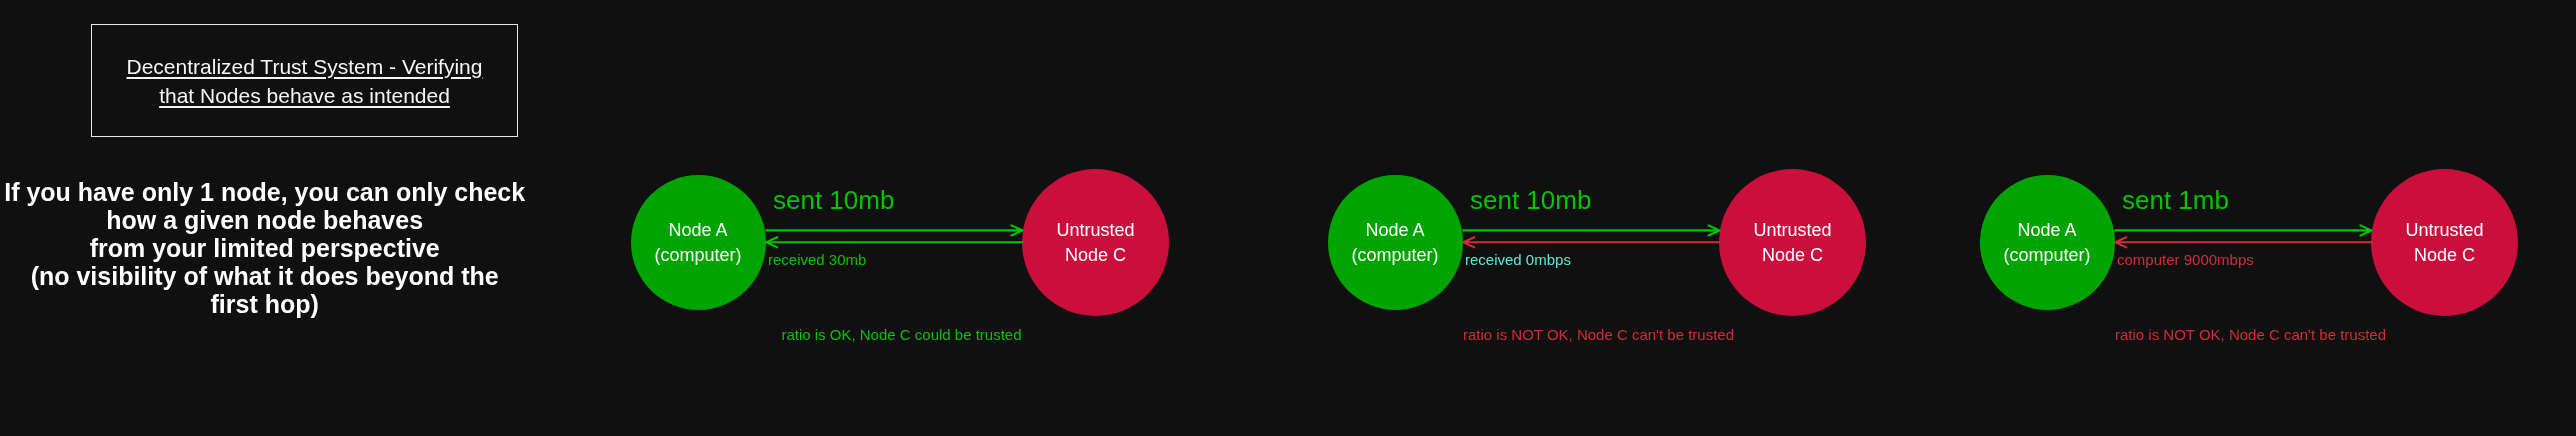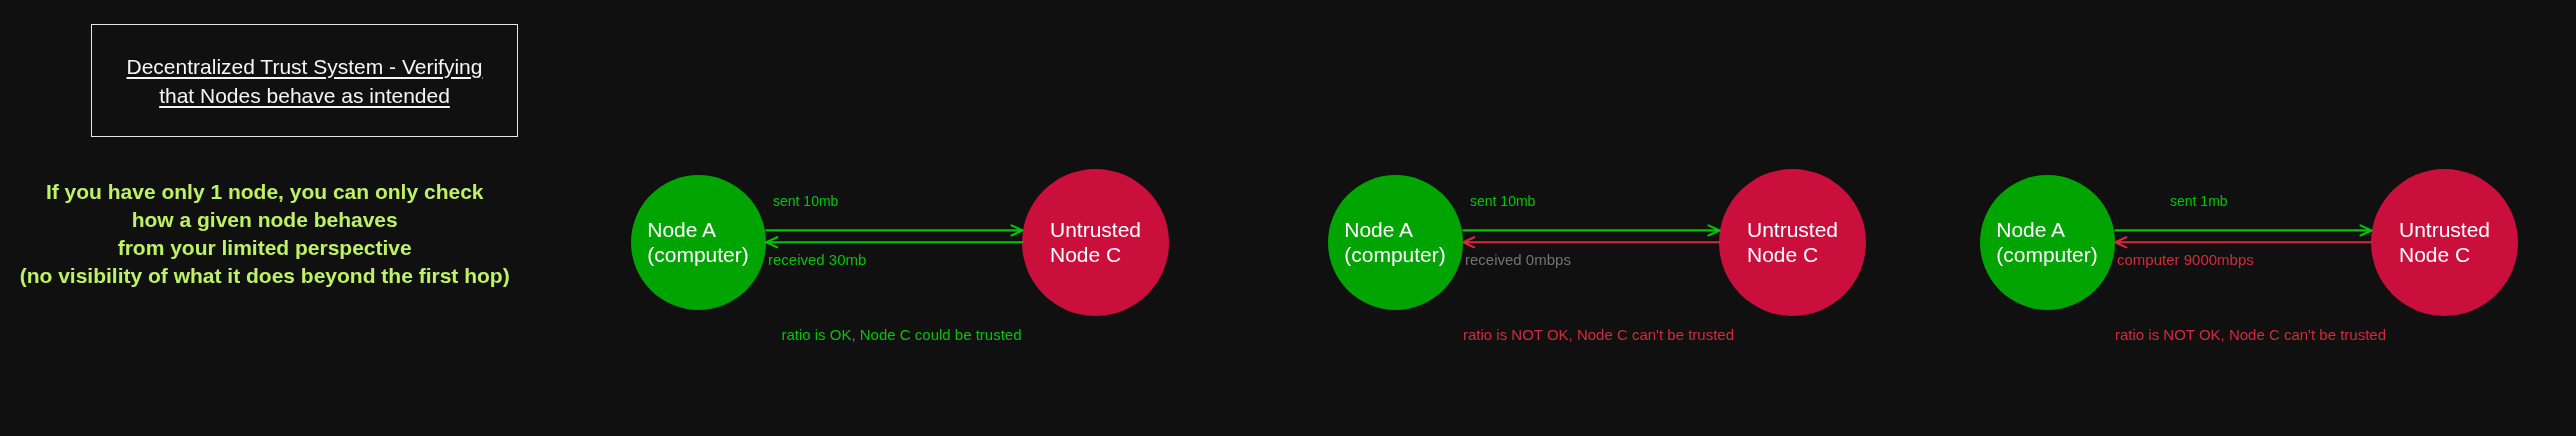--- a/index.html
+++ b/index.html
@@ -21,43 +21,43 @@
   }
   .title-text {
     color:#f5f5f5; font-size:21px; line-height:29px;
     text-align:center; text-decoration:underline;
     text-underline-offset:3.4px;
     white-space:pre-line;
   }
 
   .intro {
     position:absolute; left:4.2px; top:178px; width:521px;
-    color:#bef264; font-size:21px; font-weight:bold;
+    color:#ffffff; font-size:25px; font-weight:bold;
     line-height:28px; text-align:center;
     white-space:pre-line;
   }
 
   .diagram { position:absolute; top:165px; width:559px; height:267px; }
   .d1 { left:622px; }
   .d2 { left:1319px; }
   .d3 { left:1971px; }
 
   .node {
     position:absolute; border-radius:50%;
     display:flex; align-items:center; justify-content:center;
-    color:#ffffff;
-    font-size:21px; line-height:24.5px;
+    text-align:center; color:#ffffff;
+    font-size:18px; line-height:24.5px;
     white-space:pre-line;
   }
   .node-a { left:8.5px;  top:10.2px; width:135px; height:135px; background:#00a400; }
   .node-c { left:400px; top:4.2px;  width:147px; height:147px; background:#cb0f3d; }
 
   .sent-label {
-    position:absolute; left:151px; top:28px;
-    font-size:14px; color:#00c400; white-space:nowrap;
+    position:absolute; left:151px; top:20px;
+    font-size:26px; color:#00c400; white-space:nowrap;
   }
   .received-label {
     position:absolute; left:146px; top:86px;
     font-size:15px; color:#d22b3a; white-space:nowrap;
   }
   .arrows { position:absolute; left:135px; top:51px; width:279px; height:39px; }
   .arrow  { fill:none; stroke-width:2.5; stroke-linecap:round; stroke-linejoin:round; }
 
   .caption {
     position:absolute; left:0; top:161px; width:559px;
@@ -94,30 +94,30 @@
 <div class="diagram d2">
   <div class="node node-a" style="background-color: rgb(0, 164, 0);">Node A
 (computer)</div>
   <div class="node node-c" style="background-color: rgb(203, 15, 61);">Untrusted
 Node C</div>
   <div class="sent-label" style="color: rgb(0, 196, 0);">sent 10mb</div>
   <svg class="arrows" viewBox="0 0 330 46">
     <path class="arrow" d="M 11 17 L 314 17 M 301 11 L 314 17 L 301 23" style="stroke: rgb(0, 196, 0);"></path>
     <path class="arrow" d="M 314 31 L 11 31 M 24 25 L 11 31 L 24 37" style="stroke: rgb(210, 43, 58);"></path>
   </svg>
-  <div class="received-label" style="color: #737373;">received 0mbps</div>
+  <div class="received-label" style="color: #5eead4;">received 0mbps</div>
   <div class="caption" style="color: rgb(210, 43, 58);">ratio is NOT OK, Node C can't be trusted</div>
 </div>
 
 <div class="diagram d3">
   <div class="node node-a" style="background-color: rgb(0, 164, 0);">Node A
 (computer)</div>
   <div class="node node-c" style="background-color: rgb(203, 15, 61);">Untrusted
 Node C</div>
-  <div class="sent-label" style="color: rgb(0, 196, 0); margin-left: 48px;">sent 1mb</div>
+  <div class="sent-label" style="color: rgb(0, 196, 0);">sent 1mb</div>
   <svg class="arrows" viewBox="0 0 330 46">
     <path class="arrow" d="M 11 17 L 314 17 M 301 11 L 314 17 L 301 23" style="stroke: rgb(0, 196, 0);"></path>
     <path class="arrow" d="M 314 31 L 11 31 M 24 25 L 11 31 L 24 37" style="stroke: rgb(210, 43, 58);"></path>
   </svg>
   <div class="received-label" style="color: rgb(210, 43, 58);">computer 9000mbps</div>
   <div class="caption" style="color: rgb(210, 43, 58);">ratio is NOT OK, Node C can't be trusted</div>
 </div>
 
 
 </body></html>

